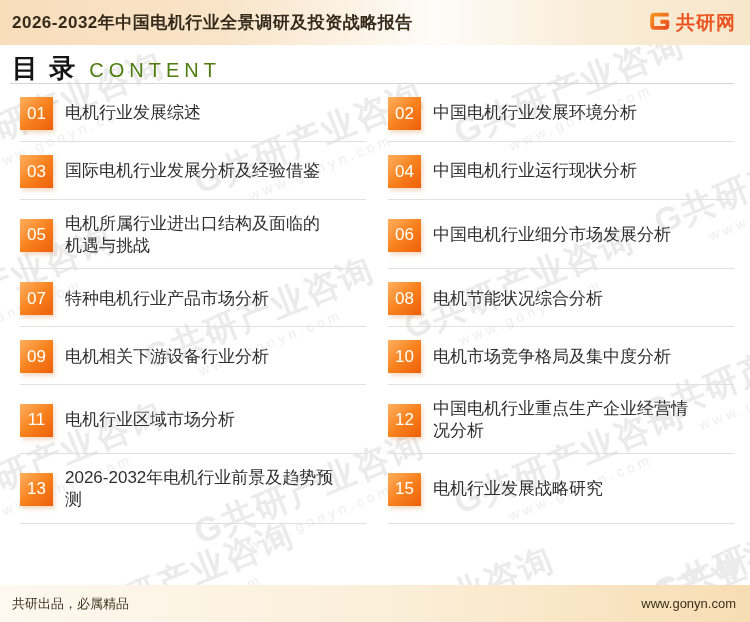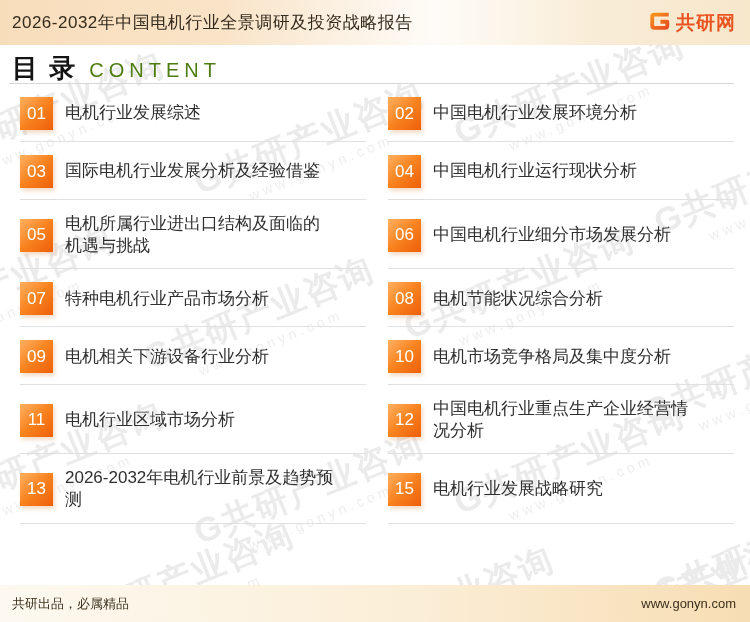--- a/index.html
+++ b/index.html
@@ -11,21 +11,21 @@
   }
 
   
   .header {
     position:relative; z-index:2;
     height:45px;
     display:flex; align-items:center; justify-content:space-between;
     padding:0 14px 0 12px;
     background:linear-gradient(90deg,#f8ddbb 0%,#f9e4c8 30%,#fefcf8 58%,#f9ecd6 80%,#f7e7cb 100%);
   }
-  .report-title { font-size:17px; font-weight:400; color:#352b1d; letter-spacing:0.5px;text-align:right; }
+  .report-title { font-size:17px; font-weight:700; color:#352b1d; letter-spacing:0.5px;text-align:right; }
   .logo { display:flex; align-items:flex-end; gap:5px; }
   .logo-text { font-size:19px; font-weight:bold; color:#ea5420; letter-spacing:1px; }
 
   
   .watermark-layer {
     position:absolute; left:0; right:0; top:45px; bottom:24px;
     overflow:hidden; pointer-events:none; z-index:0;
   }
   .wm { position:absolute; transform:rotate(-22deg); text-align:center; white-space:nowrap; }
   .wm1 { font-size:34px; font-weight:bold; color:#ebebeb; letter-spacing:2px; }

